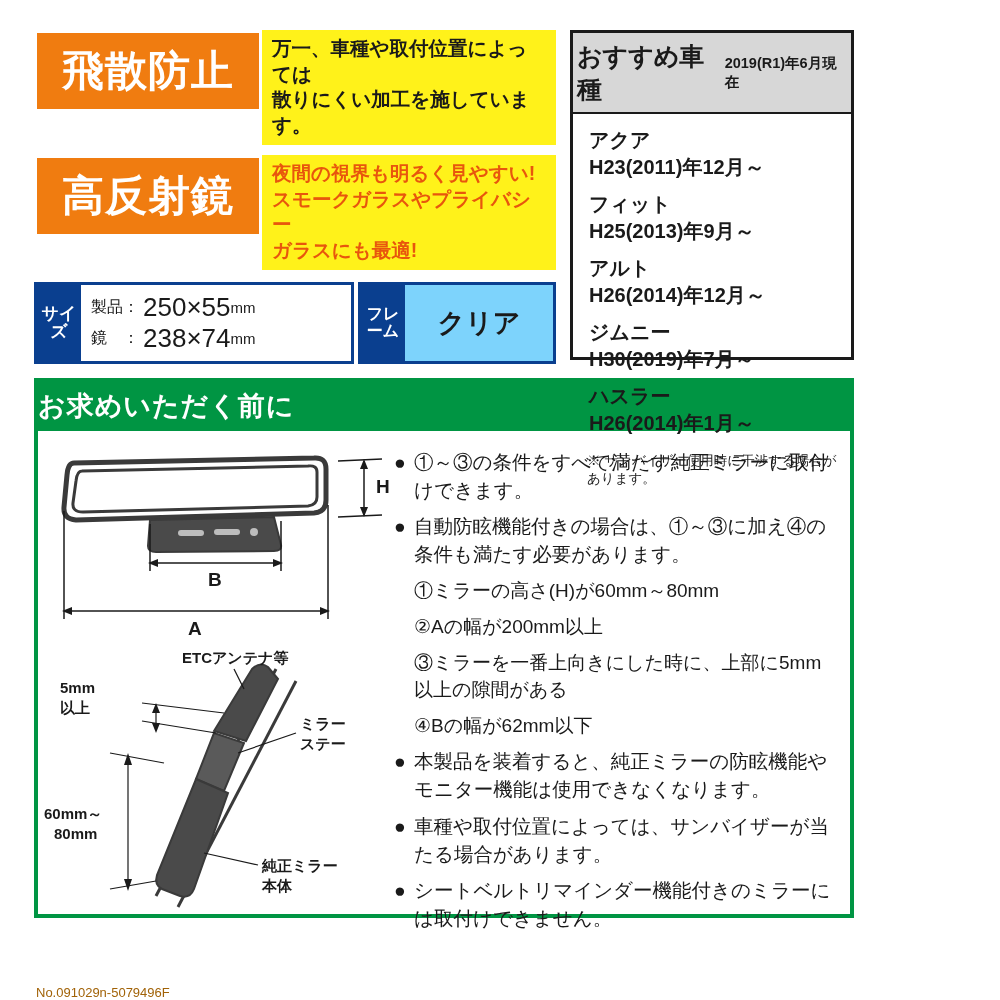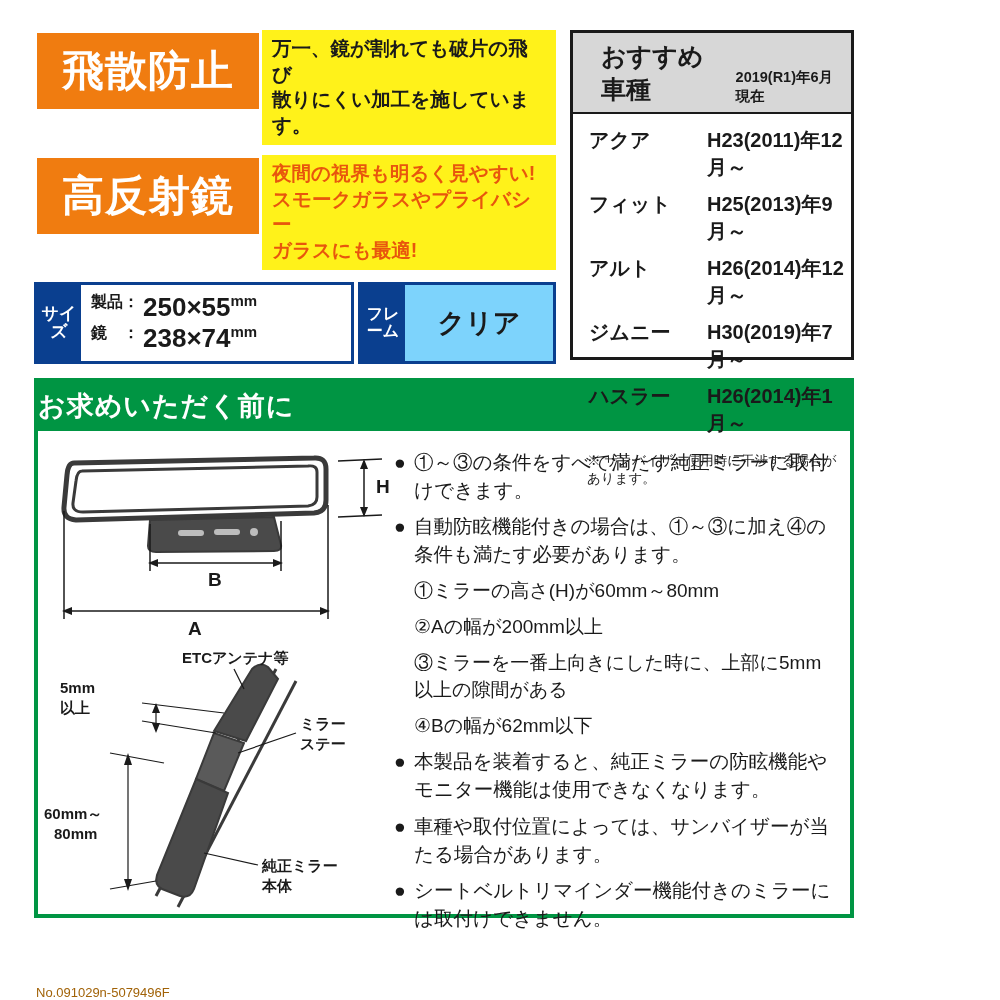--- a/index.html
+++ b/index.html
@@ -48,49 +48,49 @@
     background: #ffffff;
   }
   .size-label {
     background: #0a3f8f; color: #fff;
     width: 44px;
     display: flex; align-items: center; justify-content: center;
     font-size: 17px; font-weight: bold; line-height: 1.05;
     text-align: center;
   }
   .size-body { flex: 1; padding: 5px 8px 5px 10px; display: flex; flex-direction: column; justify-content: center; }
-  .size-line { display: flex; align-items: flex-start; font-weight: bold; }
+  .size-line { display: flex; align-items: center; font-weight: normal; }
   .size-line .k { font-size: 16px; width: 52px; }
   .size-line .v { font-size: 26px; letter-spacing: 0px; }
   .size-line .unit { font-size: 15px; }
 
   .frame-box {
     border: 3px solid #0a3f8f;
     width: 198px; height: 82px;
     display: flex; align-items: stretch; background: #7dd3fc;
   }
   .frame-label {
     background: #0a3f8f; color: #fff;
     width: 44px; display: flex; align-items: center; justify-content: center;
     font-size: 16px; font-weight: bold; line-height: 1.05; text-align: center;
   }
   .frame-value { flex: 1; display: flex; align-items: center; justify-content: center; font-size: 27px; font-weight: bold; }
 
   
   .rec-box { border: 3px solid #1a1a1a; height: 330px; padding: 0; }
   .rec-head {
     background: #d7d7d7;
-    display: flex; align-items: flex-end; gap: 10px;
-    padding: 7px 12px 6px 28px;
+    display: flex; align-items: center; gap: 10px;
+    padding: 7px 12px 6px 4px;
     border-bottom: 2px solid #1a1a1a;
   }
   .rec-title { font-size: 25px; font-weight: bold; }
   .rec-date { font-size: 14.5px; font-weight: bold; }
   .rec-list { padding: 8px 0 0 0; }
-  .rec-item { display: flex; padding: 5px 0 5px 16px; font-size: 20px; font-weight: bold; }
+  .rec-item { display: flex; padding: 5px 0 5px 16px; font-size: 20px; font-weight: bold; flex-direction: column; }
   .rec-name { width: 118px; }
   .rec-spec { flex: 1; }
   .rec-note { font-size: 13.5px; padding: 10px 10px 0 14px; line-height: 1.35; }
 
   
   .green-panel { border: 4px solid #009543; margin-top: 14px; height: 540px; }
   .green-head { background: #009543; color: #fff; text-align: left; font-size: 27px; font-weight: bold; padding: 6px 0 7px; letter-spacing: 1px; }
   .green-body { display: flex; height: 490px; padding: 10px 0 0 0; }
   .diagram-col { width: 352px; position: relative; }
   .text-col { flex: 1; padding: 8px 18px 0 4px; }
@@ -109,21 +109,21 @@
 
 <div class="page">
 
   <div class="top-area">
 
     <div class="left-col">
 
       <div class="feature-row">
         <div class="feature-tag tall">飛散防止</div>
         <div class="feature-desc">
-          <div>万一、鏡が割れても破片の飛び</div>
+          <div>万一、車種や取付位置によっては</div>
           <div>散りにくい加工を施しています。</div>
         </div>
       </div>
 
       <div class="feature-row">
         <div class="feature-tag tall">高反射鏡</div>
         <div class="feature-desc orange-text">
           <div>夜間の視界も明るく見やすい!</div>
           <div>スモークガラスやプライバシー</div>
           <div>ガラスにも最適!</div>

